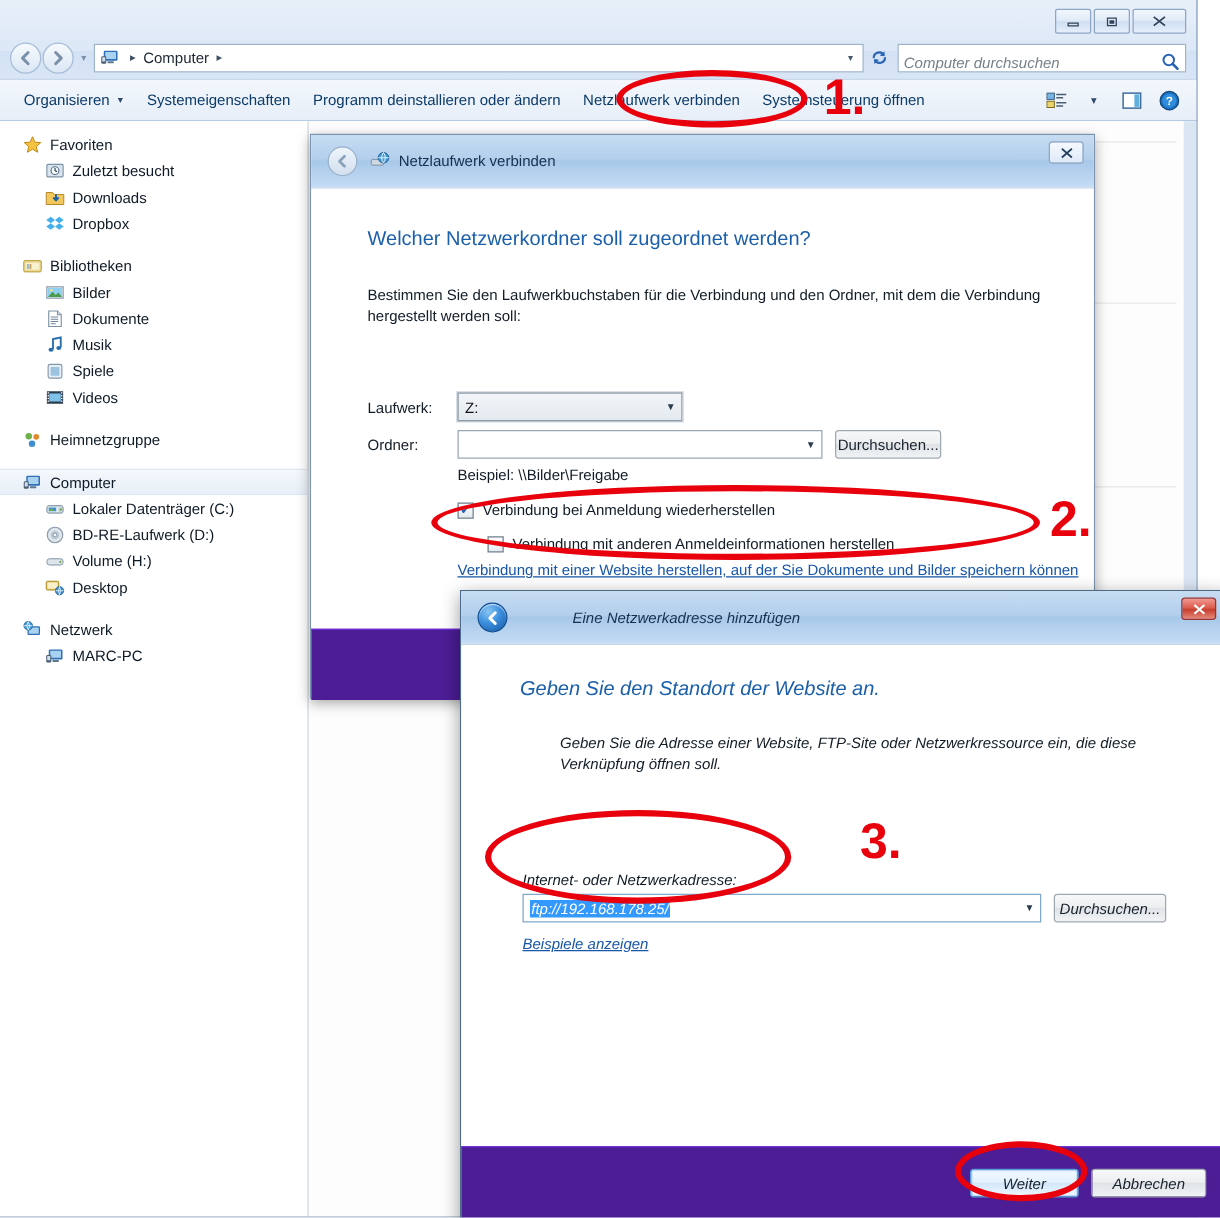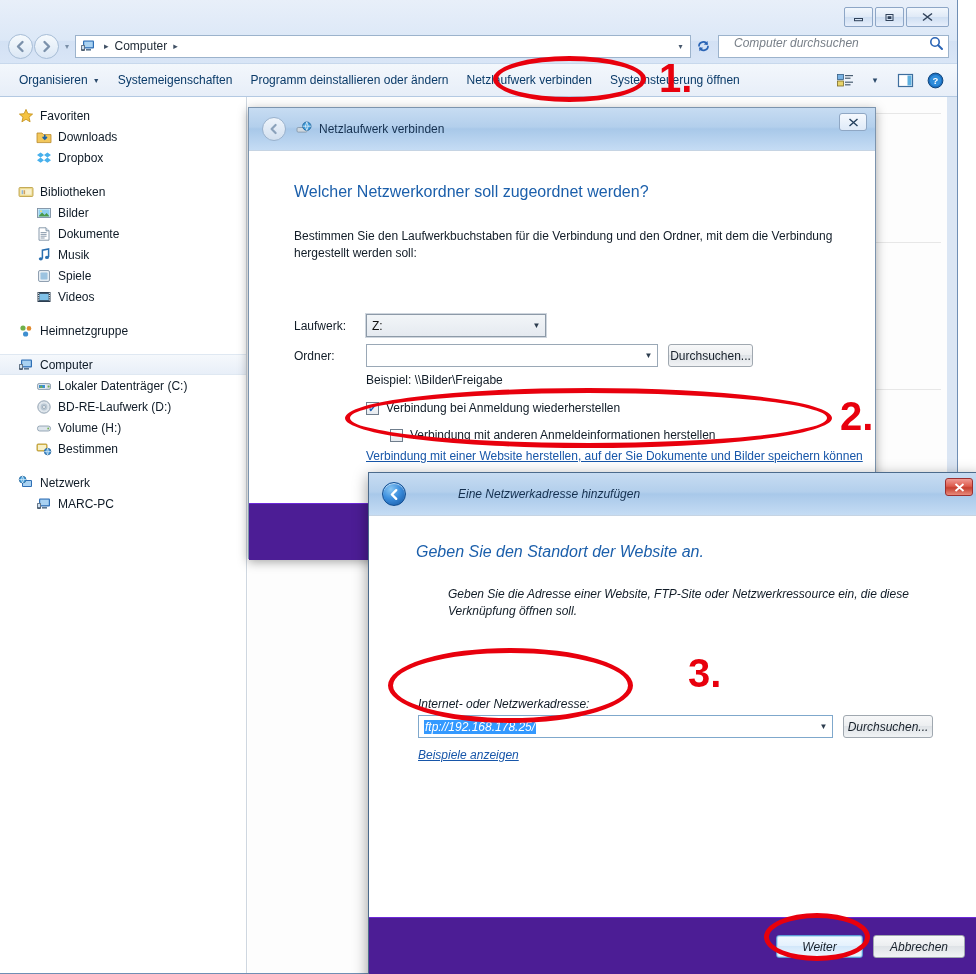--- a/index.html
+++ b/index.html
@@ -69,21 +69,21 @@
     min-width: 0;
   }
   .crumb-icon { width: 16px; height: 16px; margin-right: 2px; flex: none; }
   .crumb-sep { color:#3f4f63; font-size: 9px; padding: 0 6px; }
   .crumb-text { font-size: 12px; color: #1c2733; }
   .addrbar .spacer { flex: 1; }
   .addr-drop { width: 15px; text-align:center; color:#47576c; font-size: 8px; }
   .refresh { width: 24px; height: 23px; display:flex; align-items:center; justify-content:center; color:#2a64b5; font-size:13px; font-weight:bold;}
   .searchbox {
     width: 231px; height: 23px; background:#fff; border: 1px solid #9cb3cc;
-    display:flex; align-items:flex-start; padding: 0 4px 0 15px; margin-left: 3px;
+    display:flex; align-items:flex-end; padding: 0 4px 0 4px; margin-left: 3px;
   }
   .searchbox .ph { flex:1; font-size: 12px; font-style: italic; color: #777f88; }
 
   
   .toolbar {
     position: absolute; left: 0; top: 63px; right: 0; height: 33px;
     background: linear-gradient(to bottom, #f3f7fc 0%, #e7eef8 100%);
     border-top: 1px solid #c8d8ec;
     display: flex; align-items: center;
     padding-left: 10px;
@@ -361,20 +361,28 @@
       <div class="sidebar">
 
         <div class="sb-row">
           <svg class="sb-ico" viewBox="0 0 16 16">
               <path d="M8 1.4 L9.9 5.7 L14.6 6.1 L11 9.2 L12.1 13.8 L8 11.3 L3.9 13.8 L5 9.2 L1.4 6.1 L6.1 5.7 Z" fill="#f5c341" stroke="#c08b12" stroke-width="0.8"></path>
             </svg>
           <span>Favoriten</span>
         </div>
         <div class="sb-row child">
           <svg class="sb-ico" viewBox="0 0 16 16">
+              <rect x="1.5" y="2.5" width="13" height="10" rx="1" fill="#d9e4ef" stroke="#7d92a8" stroke-width="0.9"></rect>
+              <circle cx="8" cy="7.5" r="3.1" fill="#fff" stroke="#56708a" stroke-width="0.9"></circle>
+              <path d="M8 5.4 L8 7.5 L9.6 8.4" stroke="#2e4a66" stroke-width="1" fill="none"></path>
+            </svg>
+          <span>Zuletzt besucht</span>
+        </div>
+        <div class="sb-row child">
+          <svg class="sb-ico" viewBox="0 0 16 16">
               <path d="M1 4 h5 l1.4 1.6 H15 v8 H1 Z" fill="#f2c75c" stroke="#b8892a" stroke-width="0.8"></path>
               <path d="M8.8 6.2 v3.5 M7.1 8.4 L8.8 10.2 L10.5 8.4" stroke="#1b62a8" stroke-width="1.6" fill="none" stroke-linecap="round"></path>
             </svg>
           <span>Downloads</span>
         </div>
         <div class="sb-row child">
           <svg class="sb-ico" viewBox="0 0 16 16">
               <path d="M4.6 2.4 L1 5 L4.6 7.6 L8 5 Z M11.4 2.4 L8 5 L11.4 7.6 L15 5 Z M1 10.2 L4.6 7.6 L8 10.2 L4.6 12.8 Z M15 10.2 L11.4 7.6 L8 10.2 L11.4 12.8 Z" fill="#47b0ec"></path>
             </svg>
           <span>Dropbox</span>
@@ -489,21 +497,21 @@
             </svg>
           <span>Volume (H:)</span>
         </div>
         <div class="sb-row child">
           <svg class="sb-ico" viewBox="0 0 16 16">
               <rect x="1" y="3" width="10" height="7" rx="1" fill="#e6cc62" stroke="#a8871f" stroke-width="0.8"></rect>
               <rect x="2" y="4" width="8" height="5" fill="#f8f0c8"></rect>
               <circle cx="11.6" cy="10.6" r="3.3" fill="#3f8fd0" stroke="#1f5d93" stroke-width="0.7"></circle>
               <path d="M8.3 10.6 h6.6 M11.6 7.3 a7 7 0 0 1 0 6.6 a7 7 0 0 1 0 -6.6" stroke="#dff0fb" stroke-width="0.7" fill="none"></path>
             </svg>
-          <span>Bestimmen</span>
+          <span>Desktop</span>
         </div>
 
         <div class="sb-gap"></div>
 
         <div class="sb-row">
           <svg class="sb-ico" viewBox="0 0 16 16">
               <rect x="4" y="5" width="10" height="7" rx="1" fill="#2f6fb5"></rect>
               <rect x="5" y="6" width="8" height="5" fill="#a9d2f2"></rect>
               <circle cx="4.6" cy="4.6" r="3.4" fill="#3f9ad8" stroke="#1d5f95" stroke-width="0.7"></circle>
               <path d="M1.2 4.6 h6.8 M4.6 1.2 a6 6 0 0 1 0 6.8 a6 6 0 0 1 0 -6.8" stroke="#e5f3fc" stroke-width="0.7" fill="none"></path>

